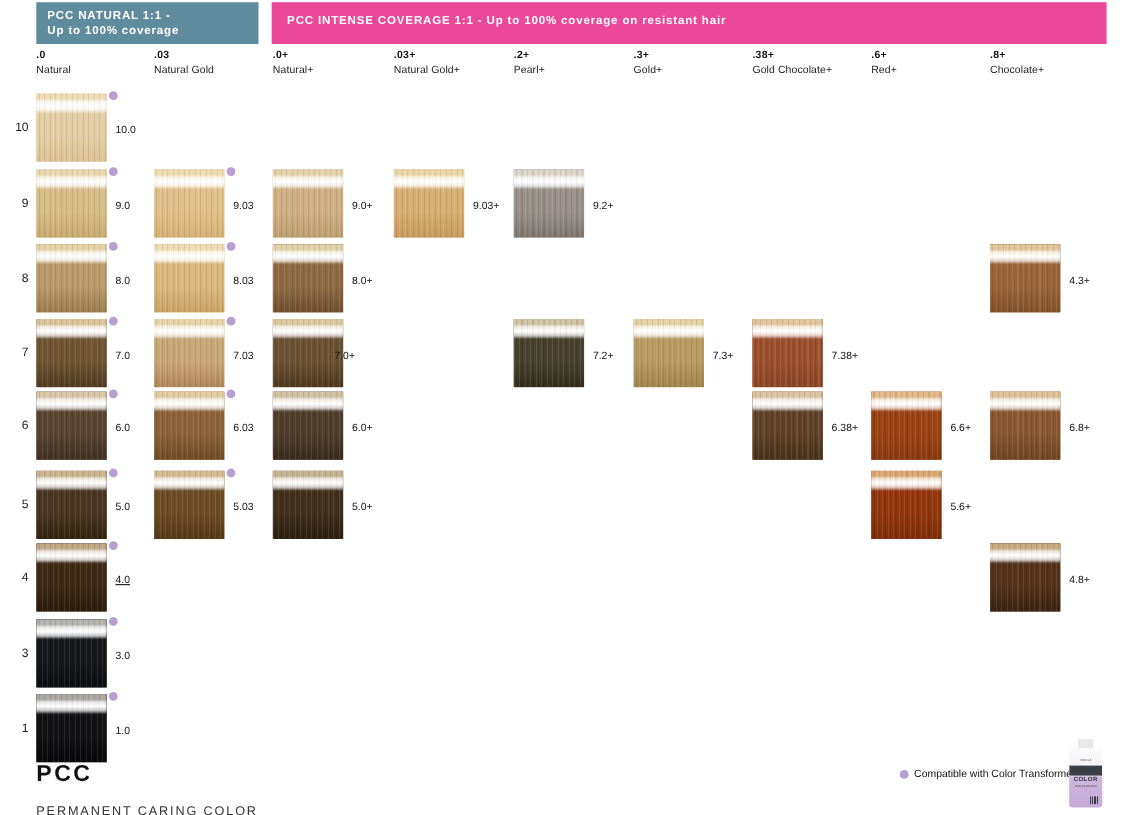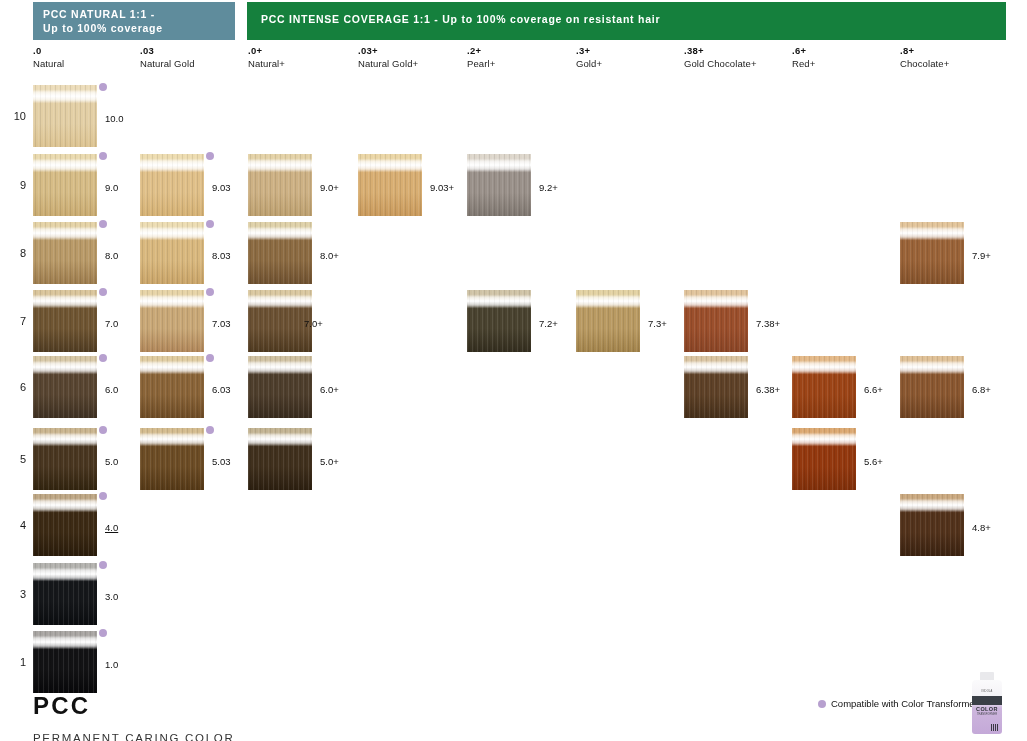--- a/index.html
+++ b/index.html
@@ -21,21 +21,21 @@
     width: 202px; height: 38px;
     background: #5f8c9c;
     color: #ffffff;
     padding: 5px 9px 0 10px;
     font-size: 10.5px; font-weight: bold;
     letter-spacing: 0.75px; line-height: 14px;
   }
   #banner-intense {
     position: absolute; left: 247px; top: 2px;
     width: 759px; height: 38px;
-    background: #15803d;
+    background: #ec4899;
     color: #ffffff;
     padding: 11px 0 0 14px;
     font-size: 10.5px; font-weight: bold;
     letter-spacing: 0.75px;
   }
 
   
   .col-head { position: absolute; top: 45px; }
   .col-code {
     font-size: 9.5px; font-weight: bold; letter-spacing: 0.25px;
@@ -87,21 +87,21 @@
   }
   .dot {
     position: absolute;
     width: 8px; height: 8px; border-radius: 50%;
     background: #b7a0cf;
   }
 
   
   #logo-pcc {
     position: absolute; left: 33px; top: 692px;
-    font-size: 24px; font-weight: bold; letter-spacing: 2.2px;
+    font-size: 21px; font-weight: bold; letter-spacing: 2.2px;
     color: #111;
   }
   #logo-sub {
     position: absolute; left: 33px; top: 732px;
     font-size: 11.5px; letter-spacing: 1.7px; color: #333;
   }
   #legend {
     position: absolute; left: 818px; top: 698px;
     display: flex; align-items: center; gap: 5px;
   }
@@ -381,21 +381,21 @@
       <div class="shade" style="background: linear-gradient(rgb(219, 168, 113) 0%, rgb(219, 168, 113) 8%, rgb(255, 255, 255) 18%, rgb(147, 56, 14) 30%, rgb(147, 56, 14) 62%, rgb(127, 47, 10) 100%);"></div>
       <div class="strands"></div>
       <div class="sheen"></div>
     </div>
     <div class="swatch-code" style="left: 864px; top: 456px;">5.6+</div>
     <div class="swatch" style="left: 900px; top: 222px; background: rgb(154, 99, 56);">
       <div class="shade" style="background: linear-gradient(rgb(226, 196, 154) 0%, rgb(226, 196, 154) 8%, rgb(255, 255, 255) 18%, rgb(154, 99, 56) 30%, rgb(154, 99, 56) 62%, rgb(132, 82, 43) 100%);"></div>
       <div class="strands"></div>
       <div class="sheen"></div>
     </div>
-    <div class="swatch-code" style="left: 972px; top: 250px;">7.9+</div>
+    <div class="swatch-code" style="left: 972px; top: 250px;">4.3+</div>
     <div class="swatch" style="left: 900px; top: 356px; background: rgb(138, 87, 48);">
       <div class="shade" style="background: linear-gradient(rgb(223, 192, 150) 0%, rgb(223, 192, 150) 8%, rgb(255, 255, 255) 18%, rgb(138, 87, 48) 30%, rgb(138, 87, 48) 62%, rgb(111, 67, 34) 100%);"></div>
       <div class="strands"></div>
       <div class="sheen"></div>
     </div>
     <div class="swatch-code" style="left: 972px; top: 384px;">6.8+</div>
     <div class="swatch" style="left: 900px; top: 494px; background: rgb(82, 50, 27);">
       <div class="shade" style="background: linear-gradient(rgb(201, 168, 127) 0%, rgb(201, 168, 127) 8%, rgb(255, 255, 255) 18%, rgb(82, 50, 27) 30%, rgb(82, 50, 27) 62%, rgb(58, 34, 16) 100%);"></div>
       <div class="strands"></div>
       <div class="sheen"></div>

